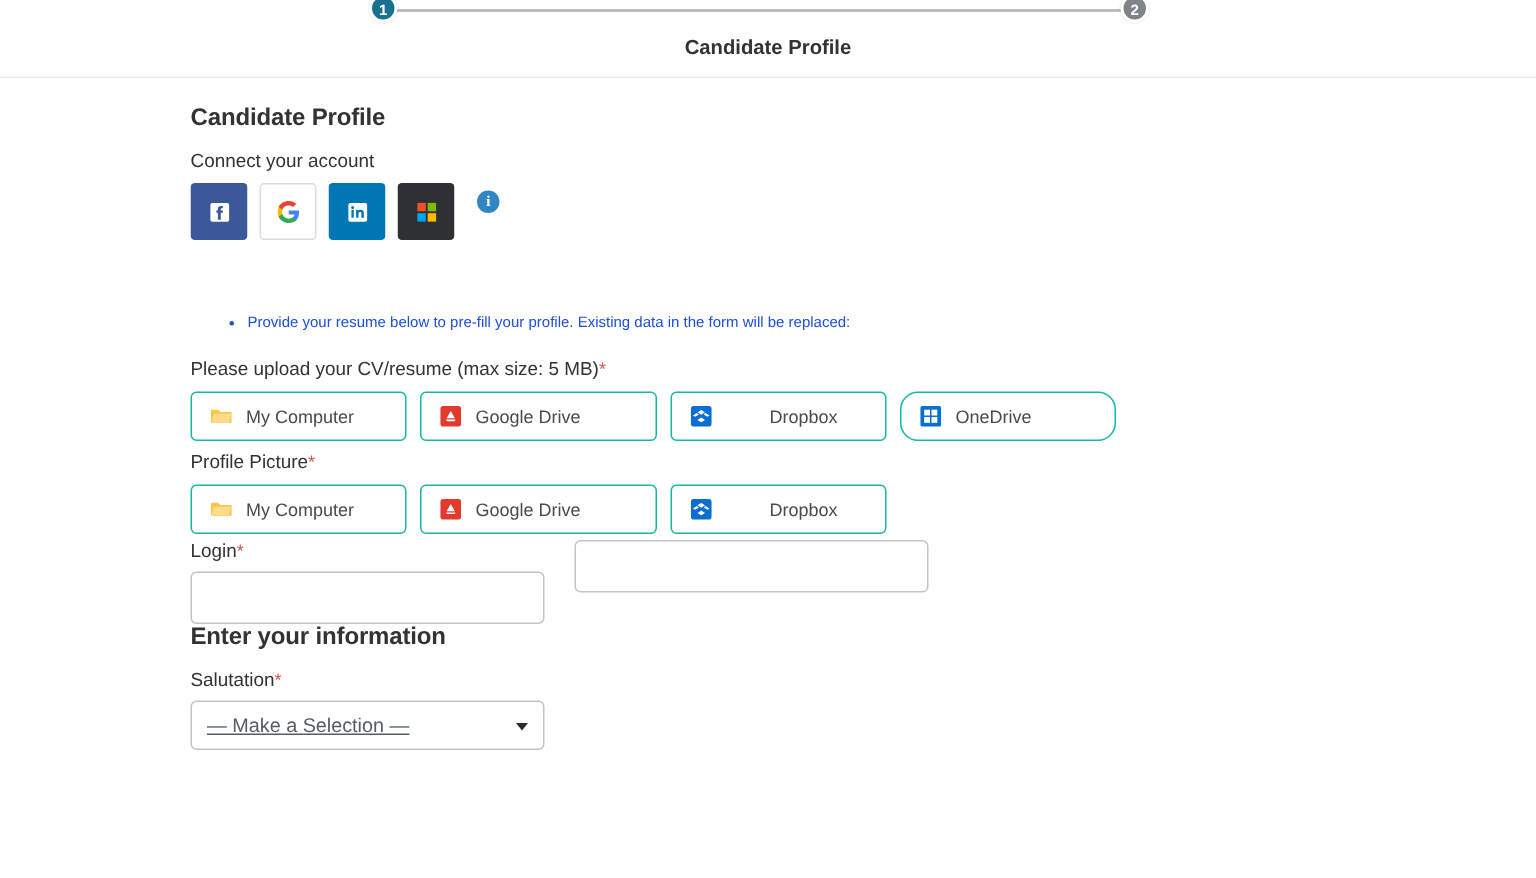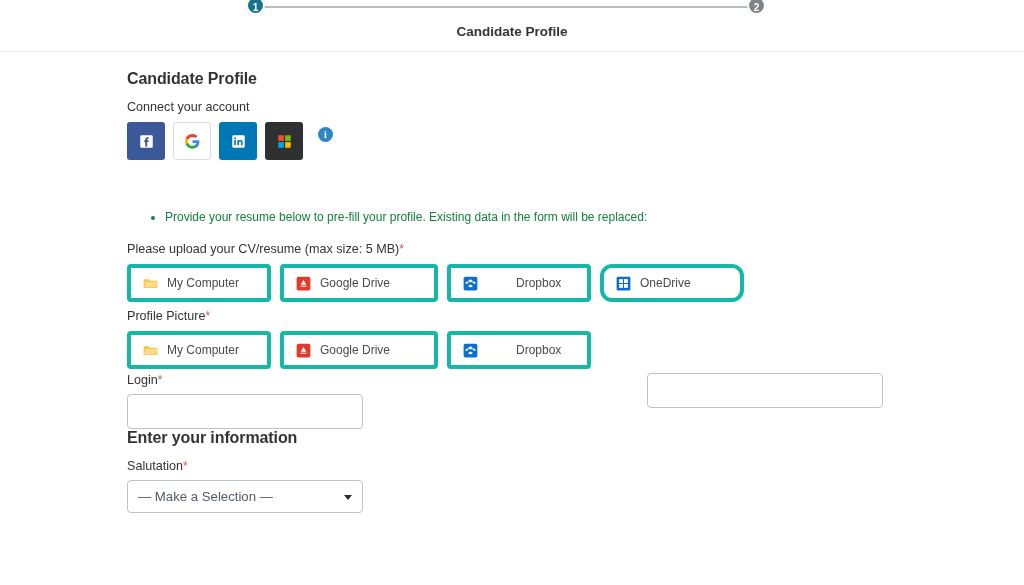--- a/index.html
+++ b/index.html
@@ -127,35 +127,35 @@
     font-family: "Liberation Serif", serif;
     cursor: pointer;
   }
 
   
   ul.bullets {
     margin: 0 0 16px 0;
     padding-left: 38px;
   }
   ul.bullets li {
-    font-size: 12px;
-    color: #15803d;
+    font-size: 10px;
+    color: #1d4ed8;
     line-height: 1.5;
     margin-top: 48px;
   }
 
   
   .upload-row {
     display: flex;
     gap: 9px;
     margin-bottom: 4px;
   }
   .upload-btn {
-    height: 38px;
-    border: 4px solid #14b8a6;
+    height: 33px;
+    border: 1px solid #14b8a6;
     border-radius: 4px;
     background: #ffffff;
     display: flex;
     align-items: center;
     padding: 0 12px;
     gap: 9px;
     cursor: pointer;
     font-size: 12px;
     color: #4a4a4a;
   }
@@ -164,21 +164,20 @@
   .u-w2 { width: 158px; }
   .u-w3 { width: 144px; gap: 38px; }
   .u-w4 { width: 144px; border-radius: 12px; }
 
   .ico { width: 15px; height: 15px; flex: 0 0 15px; display:block; }
 
   
   .field-row {
     display: flex;
     gap: 16px;
-    justify-content: space-between;
   }
   .field {
     display: flex;
     flex-direction: column;
   }
   .field-label {
     font-size: 12.6px;
     color: #333333;
     margin-bottom: 7px;
   }
@@ -208,20 +207,21 @@
     height: 33px;
     border: 1px solid #bfc4c9;
     border-radius: 4px;
     background: #ffffff;
     font-size: 13.2px;
     color: #555c63;
     display: flex;
     align-items: center;
     padding: 0 24px 0 10px;
     cursor: pointer;
+    text-decoration: underline;
   }
   .select-caret {
     position: absolute;
     right: 11px;
     top: 15px;
     width: 0; height: 0;
     border-left: 4.5px solid transparent;
     border-right: 4.5px solid transparent;
     border-top: 5px solid #2b2b2b;
     pointer-events: none;

